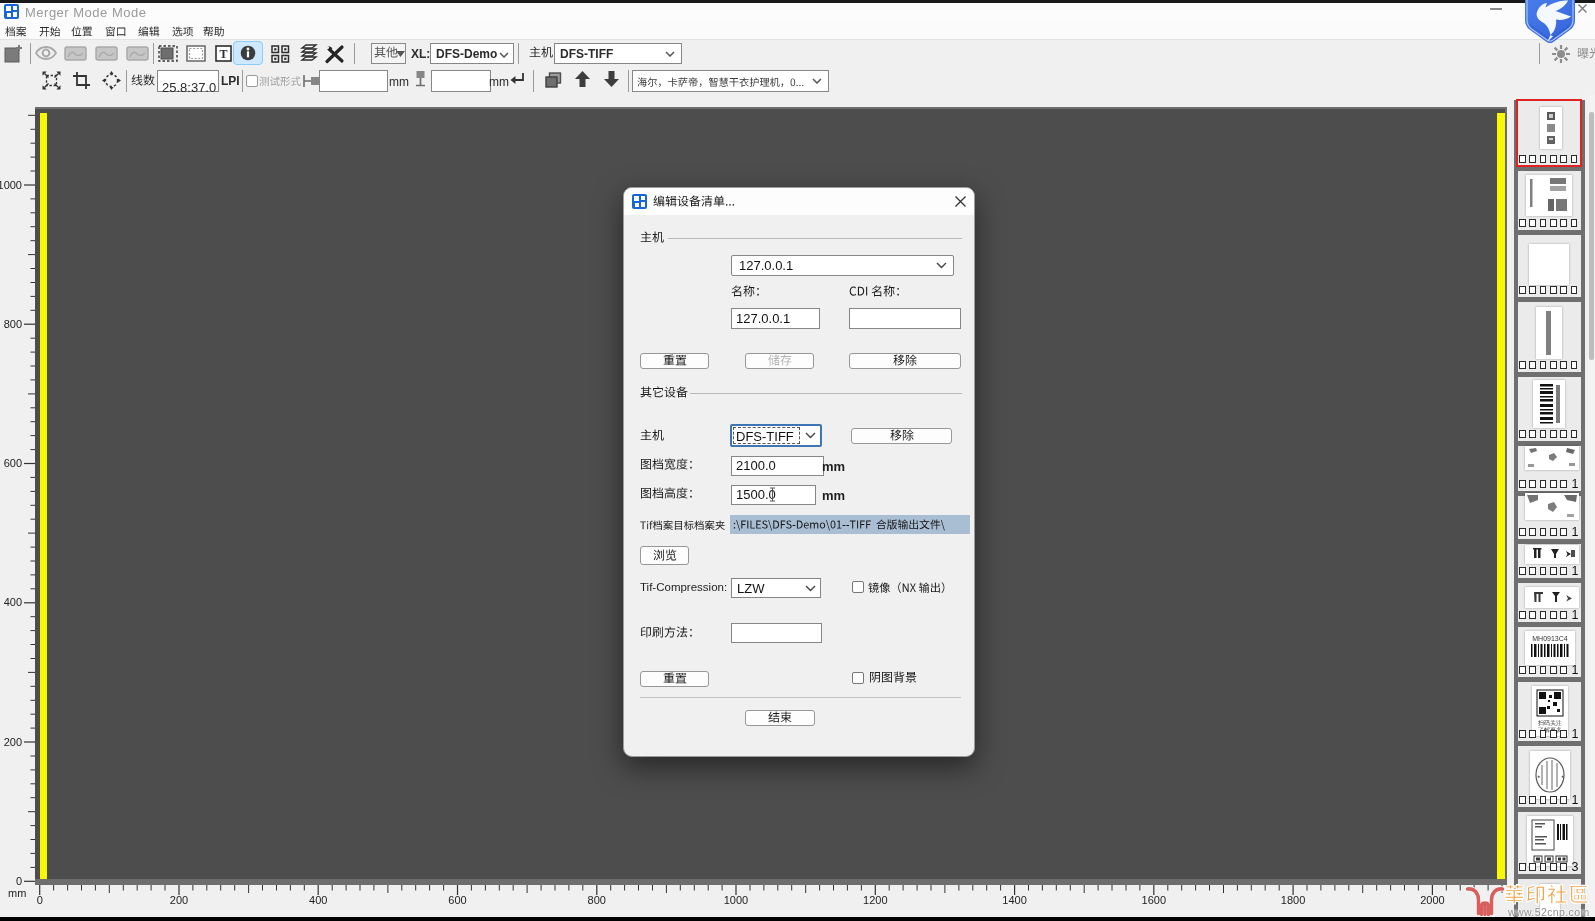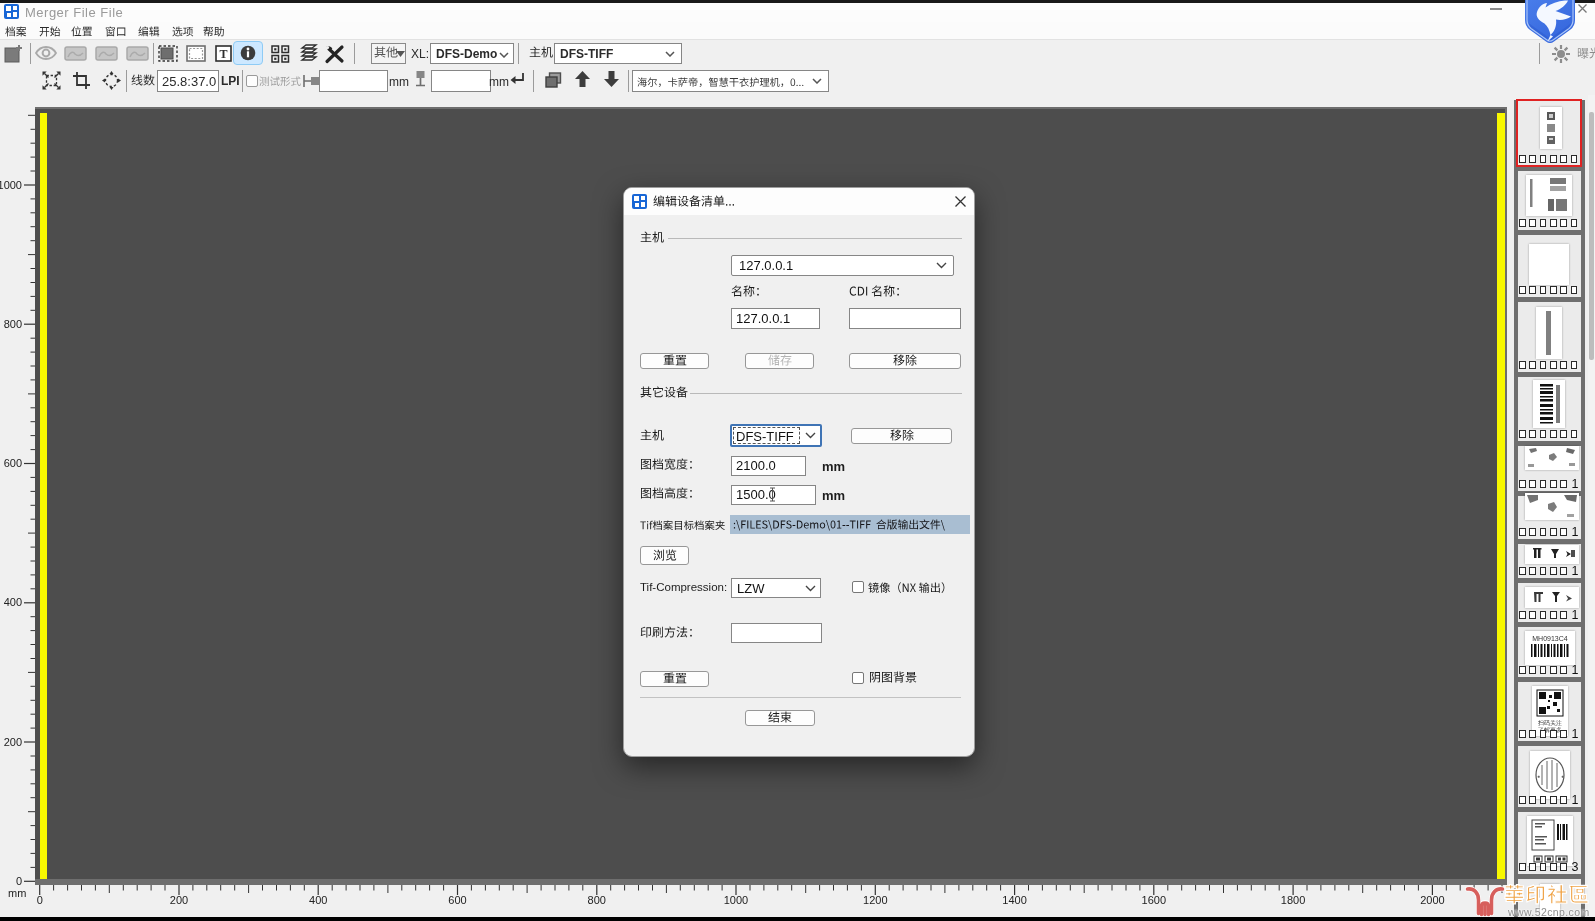--- a/index.html
+++ b/index.html
@@ -12,21 +12,21 @@
 
 <div class="abs" style="left:0;top:0;width:1595px;height:3px;background:#191919"></div>
 <div class="abs" style="left:0;top:3px;width:1595px;height:19px;background:#fcfcfc"></div>
 <div class="abs" style="left:4px;top:4px"><svg width="15" height="15" viewBox="0 0 15 15">
         <rect x="0" y="0" width="15" height="15" rx="2" fill="#1766d6"></rect>
         <rect x="2" y="2" width="5" height="5" fill="#fff"></rect>
         <rect x="9" y="2" width="4" height="4" fill="#fff"></rect>
         <rect x="3" y="9" width="4" height="4" fill="#fff"></rect>
         <rect x="9" y="8" width="4" height="5" fill="#fff"></rect>
       </svg></div>
-<div class="abs" style="left:25px;top:5px;font-size:13px;color:#9a9a9a;letter-spacing:.5px">Merger File File</div>
+<div class="abs" style="left:25px;top:5px;font-size:13px;color:#9a9a9a;letter-spacing:.5px">Merger Mode Mode</div>
 <div class="abs" style="left:1490px;top:8px;width:12px;height:2px;background:#8a8a8a"></div>
 <svg class="abs" style="left:1578px;top:4px" width="9" height="9" viewBox="0 0 9 9">
       <path d="M0.5 0.5L8.5 8.5M8.5 0.5L0.5 8.5" stroke="#777" stroke-width="1.3"></path>
     </svg>
 <div class="abs" style="left:0;top:22px;width:1595px;height:18px;background:#fbfbfb;border-bottom:1px solid #e2e2e2"></div>
 <div style="position:absolute;left:5px;top:25px;"><svg width="22" height="13" viewBox="0 0 22 13">
         <path fill="#2b2b2b" d="M9.2 1.1C9.0 1.9 8.5 3.1 8.1 3.7L8.8 3.9C9.2 3.3 9.6 2.2 10.0 1.4ZM4.3 1.4C4.6 2.2 5.1 3.2 5.2 3.9L6.0 3.6C5.8 2.9 5.3 1.9 4.9 1.1ZM2.1 0.4V2.7H0.5V3.5H2.0C1.6 5.0 1.0 6.7 0.3 7.6C0.4 7.8 0.6 8.1 0.7 8.3C1.2 7.6 1.7 6.4 2.1 5.2V10.4H2.9V4.9C3.2 5.5 3.6 6.1 3.7 6.5L4.2 5.9C4.0 5.6 3.1 4.3 2.9 3.9V3.5H4.2V2.7H2.9V0.4ZM4.0 8.8V9.6H9.1V10.3H9.9V4.4H7.5V0.5H6.7V4.4H4.2V5.2H9.1V6.6H4.4V7.3H9.1V8.8Z M11.4 7.0V7.7H15.1C14.2 8.5 12.6 9.2 11.2 9.6C11.3 9.7 11.6 10.0 11.7 10.2C13.2 9.8 14.8 9.0 15.8 8.0V10.4H16.6V7.9C17.6 9.0 19.3 9.8 20.8 10.2C20.9 10.0 21.1 9.7 21.3 9.6C19.8 9.2 18.3 8.5 17.3 7.7H21.0V7.0H16.6V6.1H15.8V7.0ZM15.5 0.6 15.8 1.2H11.7V2.8H12.4V1.9H20.0V2.8H20.8V1.2H16.7C16.5 1.0 16.3 0.6 16.1 0.4ZM18.0 3.7C17.6 4.2 17.1 4.6 16.5 4.9C15.7 4.8 14.9 4.6 14.1 4.5C14.4 4.3 14.6 4.0 14.9 3.7ZM12.9 4.9C13.7 5.0 14.5 5.2 15.3 5.3C14.3 5.6 13.0 5.8 11.5 5.8C11.6 6.0 11.7 6.3 11.8 6.5C13.8 6.4 15.4 6.1 16.6 5.6C18.0 5.9 19.1 6.2 20.0 6.5L20.7 6.0C19.9 5.7 18.7 5.4 17.5 5.1C18.1 4.8 18.5 4.3 18.9 3.7H21.0V3.1H15.5C15.7 2.8 15.9 2.5 16.1 2.3L15.3 2.1C15.1 2.4 14.9 2.7 14.6 3.1H11.5V3.7H14.0C13.6 4.2 13.2 4.6 12.9 4.9Z"></path>
       </svg></div>
 <div style="position:absolute;left:39px;top:25px;"><svg width="22" height="13" viewBox="0 0 22 13">
         <path fill="#2b2b2b" d="M7.0 1.9V5.0H4.0V4.5V1.9ZM0.6 5.0V5.8H3.1C3.0 7.2 2.4 8.7 0.6 9.8C0.8 9.9 1.1 10.2 1.2 10.4C3.2 9.1 3.8 7.5 3.9 5.8H7.0V10.4H7.8V5.8H10.2V5.0H7.8V1.9H9.9V1.1H1.0V1.9H3.2V4.5L3.2 5.0Z M15.8 6.0V10.4H16.5V9.9H19.8V10.3H20.6V6.0ZM16.5 9.2V6.7H19.8V9.2ZM15.4 5.1C15.7 5.0 16.2 4.9 20.2 4.6C20.4 4.9 20.5 5.2 20.6 5.4L21.3 5.0C20.9 4.2 20.2 2.9 19.4 2.0L18.8 2.3C19.2 2.8 19.5 3.4 19.9 3.9L16.4 4.1C17.1 3.2 17.8 1.9 18.4 0.7L17.6 0.4C17.0 1.8 16.1 3.2 15.9 3.6C15.6 4.0 15.4 4.3 15.2 4.3C15.3 4.5 15.4 4.9 15.4 5.1ZM13.0 3.4H14.2C14.1 4.8 13.8 6.0 13.5 6.9C13.1 6.6 12.7 6.3 12.4 6.1C12.6 5.3 12.8 4.4 13.0 3.4ZM11.5 6.4C12.0 6.7 12.6 7.2 13.1 7.6C12.6 8.6 12.0 9.3 11.2 9.7C11.4 9.9 11.6 10.2 11.7 10.3C12.5 9.8 13.2 9.1 13.7 8.2C14.1 8.6 14.5 8.9 14.7 9.3L15.2 8.6C15.0 8.3 14.5 7.8 14.1 7.4C14.6 6.2 14.9 4.7 15.0 2.7L14.5 2.6L14.4 2.6H13.1C13.3 1.9 13.4 1.2 13.5 0.5L12.7 0.5C12.6 1.1 12.5 1.9 12.4 2.6H11.3V3.4H12.2C12.0 4.5 11.8 5.6 11.5 6.4Z"></path>
@@ -116,21 +116,21 @@
 <circle cx="3.6" cy="3.4" r="1.5" fill="#f0f0f0"></circle>
     </svg>
 <div class="sep1" style="left:354px;top:43px;height:21px;background:#9b9b9b"></div>
 <div class="abs" style="left:371px;top:43px;width:35px;height:21px;background:#f4f4f4;border:1px solid #8a8a8a"></div>
 <div style="position:absolute;left:374px;top:46px;"><svg width="24" height="14" viewBox="0 0 24 14">
         <path fill="#555" d="M6.9 9.8C8.3 10.3 9.7 11.0 10.6 11.5L11.4 10.9C10.5 10.4 8.9 9.7 7.5 9.2ZM4.3 9.1C3.5 9.7 1.8 10.4 0.5 10.8C0.7 11.0 1.0 11.3 1.1 11.5C2.4 11.1 4.1 10.4 5.1 9.7ZM8.2 0.5V1.9H3.8V0.5H2.9V1.9H1.0V2.7H2.9V8.1H0.6V8.9H11.4V8.1H9.1V2.7H11.1V1.9H9.1V0.5ZM3.8 8.1V6.8H8.2V8.1ZM3.8 2.7H8.2V3.9H3.8ZM3.8 4.7H8.2V6.0H3.8Z M16.8 1.7V4.8L15.3 5.4L15.6 6.2L16.8 5.8V9.7C16.8 11.0 17.2 11.4 18.6 11.4C19.0 11.4 21.4 11.4 21.8 11.4C23.1 11.4 23.4 10.8 23.6 9.2C23.3 9.1 22.9 8.9 22.7 8.8C22.6 10.2 22.5 10.5 21.8 10.5C21.2 10.5 19.1 10.5 18.7 10.5C17.8 10.5 17.7 10.4 17.7 9.7V5.4L19.4 4.7V8.8H20.3V4.4L22.2 3.7C22.2 5.6 22.1 6.8 22.0 7.1C22.0 7.5 21.8 7.5 21.6 7.5C21.5 7.5 21.0 7.5 20.7 7.5C20.8 7.7 20.9 8.1 20.9 8.3C21.3 8.3 21.8 8.3 22.2 8.2C22.5 8.1 22.8 7.9 22.9 7.4C23.0 6.9 23.0 5.1 23.0 2.9L23.1 2.8L22.4 2.5L22.3 2.7L22.2 2.8L20.3 3.5V0.5H19.4V3.8L17.7 4.5V1.7ZM15.2 0.5C14.5 2.4 13.4 4.2 12.2 5.3C12.4 5.5 12.6 6.0 12.7 6.2C13.1 5.7 13.5 5.3 13.9 4.7V11.5H14.8V3.3C15.3 2.5 15.7 1.6 16.0 0.8Z"></path>
       </svg></div>
 <svg class="abs" style="left:396px;top:51px" width="9" height="6" viewBox="0 0 9 6">
       <path d="M0 0h9L4.5 6Z" fill="#555"></path>
     </svg>
-<div class="abs" style="left:411px;top:47px;font-size:12px;font-weight:normal;color:#2b2b2b">XL:</div>
+<div class="abs" style="left:411px;top:47px;font-size:12px;font-weight:bold;color:#2b2b2b">XL:</div>
 <div class="inp" style="left:430px;top:43px;width:84px;height:21px"></div>
 <div class="abs" style="left:436px;top:47px;font-size:12px;font-weight:bold;color:#2b2b2b">DFS-Demo</div>
 <svg class="abs" style="left:499px;top:52px" width="10" height="6" viewBox="0 0 10 6">
       <path d="M1 1l4 4 4-4" fill="none" stroke="#555" stroke-width="1.5"></path>
     </svg>
 <div class="sep1" style="left:518px;top:43px;height:21px;background:#9b9b9b"></div>
 <div style="position:absolute;left:529px;top:46px;"><svg width="24" height="14" viewBox="0 0 24 14">
         <path fill="#2b2b2b" d="M4.5 1.0C5.2 1.6 6.1 2.3 6.5 2.9H1.2V3.8H5.5V6.4H1.8V7.3H5.5V10.2H0.7V11.1H11.4V10.2H6.5V7.3H10.3V6.4H6.5V3.8H10.8V2.9H6.9L7.4 2.5C7.0 1.9 6.0 1.1 5.2 0.5Z M18.0 1.2V5.0C18.0 6.9 17.8 9.3 16.2 10.9C16.4 11.1 16.7 11.4 16.9 11.5C18.6 9.7 18.9 7.0 18.9 5.0V2.0H21.1V9.7C21.1 10.8 21.2 11.0 21.4 11.2C21.6 11.3 21.8 11.4 22.1 11.4C22.2 11.4 22.5 11.4 22.7 11.4C22.9 11.4 23.1 11.4 23.3 11.2C23.5 11.1 23.6 10.9 23.7 10.6C23.7 10.3 23.7 9.4 23.7 8.7C23.5 8.6 23.2 8.5 23.1 8.3C23.1 9.1 23.0 9.7 23.0 10.0C23.0 10.3 23.0 10.4 22.9 10.5C22.8 10.5 22.7 10.6 22.6 10.6C22.5 10.6 22.4 10.6 22.3 10.6C22.2 10.6 22.1 10.5 22.1 10.5C22.0 10.4 22.0 10.2 22.0 9.8V1.2ZM14.6 0.5V3.0H12.6V3.9H14.5C14.1 5.6 13.2 7.5 12.3 8.5C12.5 8.7 12.7 9.0 12.8 9.3C13.5 8.4 14.1 7.1 14.6 5.7V11.5H15.5V6.0C16.0 6.6 16.5 7.3 16.8 7.8L17.3 7.0C17.1 6.7 15.9 5.4 15.5 5.0V3.9H17.3V3.0H15.5V0.5Z"></path>
       </svg></div>
 <div class="inp" style="left:554px;top:43px;width:128px;height:21px"></div>
@@ -172,21 +172,21 @@
         <path d="M9.5 0l2 3h-4z"></path>
         <path d="M9.5 19l2-3h-4z"></path>
         <path d="M0 9.5l3-2v4z"></path>
         <path d="M19 9.5l-3-2v4z"></path>
       </g>
     </svg>
 <div class="sep1" style="left:126px;top:70px;height:22px;background:#9b9b9b"></div>
 <div style="position:absolute;left:131px;top:74px;"><svg width="24" height="14" viewBox="0 0 24 14">
         <path fill="#2b2b2b" d="M0.6 9.9 0.8 10.8C1.9 10.4 3.4 10.0 4.8 9.6L4.6 8.8C3.2 9.3 1.6 9.7 0.6 9.9ZM8.4 1.2C9.0 1.5 9.8 2.0 10.2 2.3L10.7 1.7C10.3 1.4 9.6 1.0 9.0 0.7ZM0.9 5.5C1.0 5.4 1.3 5.3 2.8 5.1C2.3 5.9 1.8 6.5 1.6 6.8C1.2 7.2 0.9 7.5 0.6 7.5C0.8 7.8 0.9 8.2 0.9 8.4C1.2 8.2 1.6 8.1 4.6 7.5C4.6 7.3 4.6 7.0 4.6 6.7L2.2 7.2C3.1 6.1 4.0 4.8 4.8 3.5L4.1 3.0C3.8 3.4 3.6 3.9 3.3 4.3L1.8 4.5C2.5 3.5 3.2 2.2 3.7 0.9L2.9 0.5C2.4 2.0 1.5 3.5 1.2 3.9C1.0 4.3 0.8 4.6 0.6 4.6C0.7 4.9 0.8 5.3 0.9 5.5ZM10.6 6.4C10.2 7.1 9.5 7.8 8.7 8.4C8.5 7.8 8.4 7.0 8.3 6.2L11.3 5.6L11.2 4.8L8.1 5.4C8.1 4.8 8.0 4.3 8.0 3.8L11.0 3.3L10.8 2.5L7.9 3.0C7.9 2.1 7.9 1.3 7.9 0.5H7.0C7.0 1.4 7.0 2.2 7.1 3.1L5.2 3.4L5.3 4.2L7.1 3.9C7.2 4.5 7.2 5.0 7.3 5.5L5.0 5.9L5.1 6.8L7.4 6.3C7.5 7.3 7.7 8.2 8.0 9.0C7.0 9.6 5.8 10.2 4.6 10.6C4.8 10.8 5.0 11.1 5.1 11.3C6.3 10.9 7.3 10.4 8.3 9.8C8.8 10.8 9.4 11.5 10.3 11.5C11.1 11.5 11.4 11.1 11.6 9.7C11.4 9.7 11.1 9.5 10.9 9.3C10.8 10.3 10.7 10.6 10.4 10.6C9.9 10.6 9.4 10.1 9.0 9.2C10.0 8.5 10.8 7.7 11.4 6.7Z M17.3 0.7C17.1 1.2 16.7 1.9 16.4 2.3L17.0 2.6C17.3 2.2 17.7 1.6 18.1 1.0ZM13.1 1.0C13.4 1.5 13.7 2.2 13.8 2.6L14.5 2.3C14.4 1.9 14.1 1.2 13.7 0.8ZM16.9 7.4C16.6 8.1 16.3 8.6 15.8 9.0C15.3 8.8 14.9 8.6 14.4 8.4C14.6 8.1 14.8 7.8 15.0 7.4ZM13.3 8.7C13.9 9.0 14.6 9.3 15.2 9.6C14.4 10.1 13.5 10.5 12.5 10.7C12.6 10.9 12.8 11.2 12.9 11.4C14.0 11.1 15.0 10.7 15.9 10.0C16.3 10.2 16.7 10.4 16.9 10.6L17.5 10.0C17.2 9.9 16.9 9.6 16.5 9.4C17.1 8.7 17.6 7.9 17.9 6.9L17.4 6.6L17.3 6.7H15.3L15.6 6.1L14.8 5.9C14.7 6.2 14.6 6.4 14.5 6.7H12.8V7.4H14.1C13.8 7.9 13.6 8.4 13.3 8.7ZM15.1 0.5V2.7H12.6V3.5H14.8C14.2 4.2 13.3 5.0 12.5 5.3C12.6 5.5 12.9 5.8 13.0 6.0C13.7 5.6 14.5 5.0 15.1 4.2V5.7H15.9V4.1C16.5 4.5 17.2 5.1 17.5 5.3L18.0 4.7C17.7 4.5 16.7 3.8 16.1 3.5H18.4V2.7H15.9V0.5ZM19.5 0.6C19.2 2.7 18.7 4.7 17.8 6.0C18.0 6.1 18.3 6.4 18.5 6.5C18.8 6.1 19.0 5.5 19.3 5.0C19.5 6.1 19.9 7.2 20.3 8.2C19.7 9.3 18.7 10.2 17.4 10.8C17.6 11.0 17.8 11.4 17.9 11.6C19.1 10.9 20.1 10.1 20.8 9.0C21.4 10.0 22.1 10.8 23.1 11.4C23.2 11.2 23.5 10.9 23.7 10.7C22.7 10.2 21.9 9.3 21.3 8.2C21.9 6.9 22.3 5.4 22.6 3.6H23.4V2.8H20.0C20.1 2.1 20.3 1.4 20.4 0.7ZM21.7 3.6C21.5 5.0 21.2 6.2 20.8 7.2C20.3 6.2 20.0 4.9 19.8 3.6Z"></path>
       </svg></div>
-<div class="inp" style="left:157px;top:70px;width:62px;height:22px;font-size:13px;color:#2b2b2b;padding:3px 0 0 4px">25.8:37.0</div>
+<div class="inp" style="left:157px;top:70px;width:62px;height:22px;font-size:13px;color:#2b2b2b;padding:9px 0 0 4px">25.8:37.0</div>
 <div class="abs" style="left:221px;top:74px;font-size:12px;font-weight:bold;color:#2b2b2b">LPI</div>
 <div class="sep1" style="left:242px;top:70px;height:22px;background:#9b9b9b"></div>
 <div class="abs" style="left:246px;top:75px;width:12px;height:12px;background:#fdfdfd;border:1px solid #9a9a9a;border-radius:2px"></div>
 <div style="position:absolute;left:259px;top:75px;"><svg width="42" height="13" viewBox="0 0 42 13">
         <path fill="#9b9b9b" d="M5.1 8.3C5.6 8.8 6.3 9.5 6.6 10.0L7.1 9.6C6.8 9.2 6.1 8.5 5.6 8.0ZM3.3 1.0V7.6H3.9V1.6H6.2V7.6H6.8V1.0ZM9.1 0.6V9.2C9.1 9.3 9.0 9.4 8.9 9.4C8.7 9.4 8.3 9.4 7.7 9.4C7.8 9.6 7.9 9.9 7.9 10.0C8.7 10.0 9.1 10.0 9.4 9.9C9.6 9.8 9.8 9.6 9.8 9.2V0.6ZM7.7 1.4V7.7H8.3V1.4ZM4.7 2.4V6.1C4.7 7.4 4.5 8.7 2.7 9.6C2.8 9.7 3.0 9.9 3.1 10.1C5.0 9.1 5.3 7.5 5.3 6.1V2.4ZM0.9 1.1C1.4 1.4 2.2 1.9 2.6 2.3L3.0 1.6C2.7 1.3 1.9 0.8 1.3 0.5ZM0.4 3.9C1.0 4.3 1.7 4.7 2.1 5.0L2.6 4.4C2.2 4.1 1.4 3.7 0.9 3.4ZM0.6 9.5 1.3 9.9C1.8 9.0 2.3 7.7 2.7 6.6L2.0 6.2C1.6 7.3 1.0 8.7 0.6 9.5Z M11.8 1.1C12.3 1.6 13.0 2.2 13.3 2.7L13.8 2.1C13.5 1.7 12.8 1.1 12.3 0.6ZM18.7 0.9C19.1 1.3 19.6 2.0 19.8 2.4L20.4 2.0C20.1 1.6 19.6 1.0 19.2 0.5ZM11.0 3.7V4.5H12.5V8.3C12.5 8.7 12.2 9.0 12.0 9.1C12.1 9.3 12.3 9.6 12.4 9.8C12.5 9.6 12.8 9.4 14.6 8.2C14.5 8.1 14.4 7.8 14.4 7.5L13.2 8.3V3.7ZM17.5 0.5 17.6 2.6H14.1V3.4H17.6C17.8 7.3 18.3 10.0 19.6 10.0C20.0 10.0 20.4 9.6 20.7 7.8C20.5 7.8 20.2 7.6 20.0 7.4C20.0 8.4 19.8 9.0 19.6 9.0C19.0 9.0 18.6 6.6 18.4 3.4H20.6V2.6H18.4C18.4 1.9 18.3 1.2 18.3 0.5ZM14.3 8.6 14.5 9.3C15.4 9.1 16.5 8.7 17.6 8.4L17.5 7.7L16.3 8.1V5.6H17.3V4.9H14.5V5.6H15.6V8.3Z M29.9 0.6C29.2 1.4 28.0 2.3 27.0 2.8C27.2 3.0 27.5 3.2 27.6 3.4C28.7 2.8 29.8 1.9 30.6 0.9ZM30.2 3.5C29.5 4.4 28.2 5.3 27.1 5.9C27.3 6.0 27.6 6.3 27.7 6.4C28.8 5.8 30.1 4.8 30.9 3.8ZM30.4 6.3C29.6 7.6 28.2 8.8 26.6 9.4C26.8 9.6 27.0 9.9 27.2 10.1C28.8 9.3 30.3 8.1 31.2 6.6ZM25.2 1.8V4.5H23.6V1.8ZM21.4 4.5V5.3H22.8C22.8 6.8 22.5 8.4 21.4 9.6C21.6 9.7 21.9 10.0 22.0 10.1C23.2 8.8 23.5 7.0 23.5 5.3H25.2V10.1H26.0V5.3H27.2V4.5H26.0V1.8H27.0V1.1H21.6V1.8H22.8V4.5Z M38.9 0.9C39.5 1.3 40.1 1.9 40.5 2.3L41.0 1.8C40.7 1.4 40.0 0.9 39.5 0.5ZM37.4 0.5C37.4 1.1 37.5 1.8 37.5 2.4H32.1V3.1H37.5C37.8 7.1 38.7 10.1 40.4 10.1C41.2 10.1 41.5 9.6 41.7 7.7C41.4 7.6 41.1 7.5 41.0 7.3C40.9 8.7 40.8 9.3 40.5 9.3C39.4 9.3 38.6 6.7 38.4 3.1H41.4V2.4H38.3C38.3 1.8 38.3 1.1 38.3 0.5ZM32.1 9.0 32.4 9.8C33.7 9.5 35.6 9.0 37.4 8.6L37.4 7.9L35.1 8.4V5.5H37.1V4.7H32.4V5.5H34.3V8.5Z"></path>
       </svg></div>
 <svg class="abs" style="left:303px;top:75px" width="17" height="12" viewBox="0 0 17 12">
 <path d="M1 0v12M1 6h7" stroke="#6e6e6e" stroke-width="1.6" fill="none"></path>
 <rect x="8" y="2" width="8" height="8" fill="#868686"></rect>
     </svg>
@@ -707,21 +707,21 @@
 <svg class="abs" style="left:805px;top:432px" width="11" height="7" viewBox="0 0 11 7">
       <path d="M1 1l4.5 4.5L10 1" fill="none" stroke="#444" stroke-width="1.4"></path>
     </svg>
 <div class="btn" style="left:851px;top:428px;width:101px;height:16px"></div>
 <div class="abs" style="left:889.5px;top:429.3px"><svg width="24" height="14" viewBox="0 0 24 14">
         <path fill="#1d1d1d" d="M4.1 0.6C3.3 1.0 1.9 1.3 0.7 1.5C0.8 1.7 0.9 2.0 0.9 2.2C1.4 2.2 1.9 2.1 2.4 2.0V3.9H0.6V4.8H2.2C1.8 6.1 1.1 7.7 0.4 8.6C0.5 8.8 0.8 9.1 0.9 9.4C1.4 8.6 2.0 7.4 2.4 6.2V11.5H3.2V6.0C3.6 6.5 4.0 7.2 4.2 7.6L4.7 6.9C4.5 6.6 3.5 5.4 3.2 5.0V4.8H4.7V3.9H3.2V1.8C3.7 1.6 4.2 1.5 4.6 1.3ZM6.1 3.5C6.5 3.7 7.0 4.1 7.3 4.4C6.5 4.8 5.5 5.2 4.6 5.4C4.8 5.6 5.0 5.9 5.1 6.1C7.5 5.4 9.8 4.2 10.8 1.9L10.2 1.6L10.1 1.6H7.8C8.1 1.3 8.4 1.0 8.6 0.7L7.7 0.5C7.1 1.4 6.0 2.4 4.6 3.1C4.8 3.2 5.0 3.5 5.2 3.7C5.9 3.3 6.5 2.9 7.1 2.4H9.6C9.2 3.0 8.7 3.5 8.0 3.9C7.7 3.6 7.2 3.3 6.8 3.0ZM6.7 8.2C7.2 8.5 7.7 9.0 8.1 9.3C7.0 10.1 5.7 10.6 4.3 10.8C4.5 11.0 4.7 11.3 4.8 11.6C7.8 10.9 10.4 9.3 11.5 6.2L10.9 5.9L10.8 5.9H8.7C8.9 5.6 9.1 5.3 9.3 5.0L8.4 4.8C7.8 5.9 6.5 7.1 4.7 8.0C4.9 8.1 5.2 8.4 5.3 8.6C6.4 8.1 7.3 7.4 8.0 6.7H10.3C9.9 7.5 9.4 8.2 8.7 8.8C8.4 8.4 7.8 8.1 7.4 7.8Z M17.7 7.9C17.3 8.8 16.7 9.7 16.0 10.3C16.2 10.4 16.6 10.7 16.7 10.8C17.3 10.1 18.0 9.1 18.5 8.1ZM21.2 8.2C21.8 8.9 22.5 10.0 22.9 10.7L23.6 10.3C23.3 9.6 22.5 8.6 21.8 7.8ZM12.9 1.0V11.5H13.7V1.8H15.3C15.0 2.6 14.6 3.6 14.3 4.5C15.2 5.4 15.4 6.3 15.4 6.9C15.4 7.3 15.3 7.6 15.1 7.8C15.0 7.8 14.9 7.9 14.7 7.9C14.6 7.9 14.3 7.9 14.0 7.9C14.1 8.1 14.2 8.4 14.2 8.7C14.5 8.7 14.8 8.7 15.1 8.7C15.3 8.6 15.6 8.5 15.7 8.4C16.1 8.2 16.2 7.7 16.2 7.0C16.2 6.3 16.0 5.4 15.1 4.4C15.5 3.5 16.0 2.3 16.3 1.3L15.8 0.9L15.6 1.0ZM16.5 6.4V7.2H19.6V10.5C19.6 10.6 19.6 10.7 19.4 10.7C19.2 10.7 18.6 10.7 17.9 10.7C18.1 10.9 18.2 11.3 18.3 11.5C19.1 11.5 19.7 11.5 20.0 11.4C20.4 11.2 20.5 11.0 20.5 10.5V7.2H23.4V6.4H20.5V5.0H22.3V4.2H17.6V5.0H19.6V6.4ZM19.9 0.4C19.1 1.8 17.6 3.2 16.1 4.0C16.3 4.2 16.6 4.5 16.7 4.7C17.9 4.0 19.1 3.0 20.0 1.8C21.0 3.1 22.0 3.9 23.1 4.5C23.2 4.3 23.5 4.0 23.7 3.8C22.6 3.2 21.5 2.4 20.4 1.2L20.7 0.7Z"></path>
       </svg></div>
 <div style="position:absolute;left:640px;top:458px;"><svg width="60" height="14" viewBox="0 0 60 14">
         <path fill="#1d1d1d" d="M4.5 7.2C5.5 7.4 6.7 7.8 7.4 8.2L7.7 7.6C7.1 7.2 5.8 6.9 4.9 6.7ZM3.3 8.7C5.0 8.9 7.0 9.4 8.2 9.8L8.6 9.2C7.4 8.8 5.3 8.3 3.7 8.1ZM1.0 1.0V11.5H1.9V11.0H10.1V11.5H11.0V1.0ZM1.9 10.2V1.8H10.1V10.2ZM5.0 2.1C4.4 3.0 3.3 4.0 2.3 4.6C2.5 4.7 2.8 5.0 2.9 5.1C3.3 4.9 3.7 4.6 4.0 4.3C4.4 4.7 4.8 5.0 5.3 5.4C4.3 5.8 3.2 6.2 2.1 6.4C2.2 6.6 2.4 6.9 2.5 7.1C3.7 6.9 5.0 6.4 6.1 5.8C7.1 6.3 8.2 6.8 9.4 7.0C9.5 6.8 9.7 6.5 9.9 6.3C8.8 6.1 7.8 5.8 6.8 5.4C7.7 4.8 8.5 4.1 9.0 3.3L8.5 3.0L8.3 3.0H5.2C5.4 2.8 5.6 2.6 5.7 2.3ZM4.5 3.8 4.6 3.7H7.7C7.3 4.2 6.7 4.6 6.1 5.0C5.5 4.6 4.9 4.2 4.5 3.8Z M22.2 1.2C22.0 2.1 21.5 3.4 21.0 4.2L21.8 4.4C22.2 3.7 22.7 2.5 23.1 1.5ZM16.8 1.5C17.2 2.4 17.6 3.6 17.8 4.3L18.6 4.0C18.4 3.3 17.9 2.1 17.5 1.3ZM14.3 0.5V3.0H12.6V3.9H14.2C13.8 5.5 13.1 7.4 12.3 8.5C12.5 8.7 12.7 9.0 12.8 9.3C13.4 8.5 13.9 7.1 14.3 5.7V11.5H15.2V5.5C15.5 6.1 16.0 6.8 16.2 7.2L16.7 6.5C16.5 6.2 15.5 4.8 15.2 4.4V3.9H16.7V3.0H15.2V0.5ZM16.4 9.8V10.7H22.1V11.4H23.0V4.9H20.3V0.5H19.5V4.9H16.7V5.8H22.1V7.3H16.8V8.1H22.1V9.8Z M30.3 8.3V10.2C30.3 11.1 30.6 11.4 31.8 11.4C32.1 11.4 33.8 11.4 34.0 11.4C35.1 11.4 35.4 10.9 35.5 9.1C35.3 9.1 34.9 8.9 34.7 8.8C34.7 10.4 34.6 10.6 34.0 10.6C33.6 10.6 32.2 10.6 31.9 10.6C31.3 10.6 31.2 10.5 31.2 10.2V8.3ZM29.3 6.8V7.7C29.3 8.7 29.0 10.0 24.5 10.9C24.7 11.1 25.0 11.5 25.1 11.7C29.7 10.6 30.3 9.0 30.3 7.7V6.8ZM26.4 5.6V9.3H27.3V6.3H32.6V9.3H33.6V5.6ZM29.2 0.6C29.3 0.9 29.5 1.2 29.6 1.5H24.9V3.7H25.8V2.3H34.2V3.7H35.1V1.5H30.7C30.6 1.2 30.3 0.7 30.1 0.4ZM31.2 2.8V3.5H28.8V2.7H27.9V3.5H26.1V4.3H27.9V5.1H28.8V4.3H31.2V5.1H32.1V4.3H33.9V3.5H32.1V2.8Z M40.6 2.8V3.9H38.7V4.6H40.6V6.6H45.3V4.6H47.2V3.9H45.3V2.8H44.4V3.9H41.5V2.8ZM44.4 4.6V5.9H41.5V4.6ZM45.1 8.1C44.6 8.7 43.8 9.2 42.9 9.6C42.1 9.2 41.4 8.7 40.9 8.1ZM38.9 7.4V8.1H40.4L40.0 8.3C40.5 9.0 41.2 9.5 42.0 10.0C40.8 10.4 39.6 10.6 38.3 10.7C38.4 10.9 38.6 11.2 38.7 11.4C40.2 11.3 41.6 11.0 42.9 10.5C44.1 11.0 45.5 11.3 47.0 11.5C47.1 11.3 47.4 10.9 47.5 10.7C46.2 10.6 45.0 10.4 43.9 10.0C45.0 9.4 45.9 8.7 46.4 7.6L45.8 7.3L45.7 7.4ZM41.7 0.6C41.8 0.9 42.0 1.3 42.2 1.7H37.5V4.9C37.5 6.7 37.4 9.3 36.4 11.1C36.7 11.2 37.1 11.4 37.2 11.5C38.3 9.6 38.4 6.9 38.4 4.9V2.5H47.4V1.7H43.2C43.0 1.3 42.8 0.8 42.6 0.4Z M51.0 4.7C51.5 4.7 51.9 4.4 51.9 3.8C51.9 3.3 51.5 2.9 51.0 2.9C50.5 2.9 50.1 3.3 50.1 3.8C50.1 4.4 50.5 4.7 51.0 4.7ZM51.0 10.6C51.5 10.6 51.9 10.2 51.9 9.7C51.9 9.2 51.5 8.8 51.0 8.8C50.5 8.8 50.1 9.2 50.1 9.7C50.1 10.2 50.5 10.6 51.0 10.6Z"></path>
       </svg></div>
-<div class="inp" style="left:731px;top:456px;width:75px;height:20px;font-size:13px;color:#111;padding:1px 16px 0 4px">2100.0</div>
+<div class="inp" style="left:731px;top:456px;width:93px;height:20px;font-size:13px;color:#111;padding:1px 16px 0 4px">2100.0</div>
 <div class="abs" style="left:822px;top:459px;font-size:13px;font-weight:bold;color:#1d1d1d">mm</div>
 <div style="position:absolute;left:640px;top:487px;"><svg width="60" height="14" viewBox="0 0 60 14">
         <path fill="#1d1d1d" d="M4.5 7.2C5.5 7.4 6.7 7.8 7.4 8.2L7.7 7.6C7.1 7.2 5.8 6.9 4.9 6.7ZM3.3 8.7C5.0 8.9 7.0 9.4 8.2 9.8L8.6 9.2C7.4 8.8 5.3 8.3 3.7 8.1ZM1.0 1.0V11.5H1.9V11.0H10.1V11.5H11.0V1.0ZM1.9 10.2V1.8H10.1V10.2ZM5.0 2.1C4.4 3.0 3.3 4.0 2.3 4.6C2.5 4.7 2.8 5.0 2.9 5.1C3.3 4.9 3.7 4.6 4.0 4.3C4.4 4.7 4.8 5.0 5.3 5.4C4.3 5.8 3.2 6.2 2.1 6.4C2.2 6.6 2.4 6.9 2.5 7.1C3.7 6.9 5.0 6.4 6.1 5.8C7.1 6.3 8.2 6.8 9.4 7.0C9.5 6.8 9.7 6.5 9.9 6.3C8.8 6.1 7.8 5.8 6.8 5.4C7.7 4.8 8.5 4.1 9.0 3.3L8.5 3.0L8.3 3.0H5.2C5.4 2.8 5.6 2.6 5.7 2.3ZM4.5 3.8 4.6 3.7H7.7C7.3 4.2 6.7 4.6 6.1 5.0C5.5 4.6 4.9 4.2 4.5 3.8Z M22.2 1.2C22.0 2.1 21.5 3.4 21.0 4.2L21.8 4.4C22.2 3.7 22.7 2.5 23.1 1.5ZM16.8 1.5C17.2 2.4 17.6 3.6 17.8 4.3L18.6 4.0C18.4 3.3 17.9 2.1 17.5 1.3ZM14.3 0.5V3.0H12.6V3.9H14.2C13.8 5.5 13.1 7.4 12.3 8.5C12.5 8.7 12.7 9.0 12.8 9.3C13.4 8.5 13.9 7.1 14.3 5.7V11.5H15.2V5.5C15.5 6.1 16.0 6.8 16.2 7.2L16.7 6.5C16.5 6.2 15.5 4.8 15.2 4.4V3.9H16.7V3.0H15.2V0.5ZM16.4 9.8V10.7H22.1V11.4H23.0V4.9H20.3V0.5H19.5V4.9H16.7V5.8H22.1V7.3H16.8V8.1H22.1V9.8Z M27.4 3.9H32.6V4.9H27.4ZM26.5 3.2V5.6H33.6V3.2ZM29.3 0.6 29.6 1.7H24.7V2.5H35.2V1.7H30.6C30.5 1.3 30.3 0.8 30.2 0.4ZM25.2 6.3V11.5H26.0V7.0H34.0V10.6C34.0 10.7 33.9 10.8 33.8 10.8C33.6 10.8 33.0 10.8 32.5 10.7C32.6 10.9 32.8 11.2 32.8 11.4C33.6 11.4 34.1 11.4 34.4 11.3C34.8 11.2 34.9 11.0 34.9 10.6V6.3ZM27.4 7.7V10.8H28.2V10.2H32.5V7.7ZM28.2 8.4H31.7V9.5H28.2Z M40.6 2.8V3.9H38.7V4.6H40.6V6.6H45.3V4.6H47.2V3.9H45.3V2.8H44.4V3.9H41.5V2.8ZM44.4 4.6V5.9H41.5V4.6ZM45.1 8.1C44.6 8.7 43.8 9.2 42.9 9.6C42.1 9.2 41.4 8.7 40.9 8.1ZM38.9 7.4V8.1H40.4L40.0 8.3C40.5 9.0 41.2 9.5 42.0 10.0C40.8 10.4 39.6 10.6 38.3 10.7C38.4 10.9 38.6 11.2 38.7 11.4C40.2 11.3 41.6 11.0 42.9 10.5C44.1 11.0 45.5 11.3 47.0 11.5C47.1 11.3 47.4 10.9 47.5 10.7C46.2 10.6 45.0 10.4 43.9 10.0C45.0 9.4 45.9 8.7 46.4 7.6L45.8 7.3L45.7 7.4ZM41.7 0.6C41.8 0.9 42.0 1.3 42.2 1.7H37.5V4.9C37.5 6.7 37.4 9.3 36.4 11.1C36.7 11.2 37.1 11.4 37.2 11.5C38.3 9.6 38.4 6.9 38.4 4.9V2.5H47.4V1.7H43.2C43.0 1.3 42.8 0.8 42.6 0.4Z M51.0 4.7C51.5 4.7 51.9 4.4 51.9 3.8C51.9 3.3 51.5 2.9 51.0 2.9C50.5 2.9 50.1 3.3 50.1 3.8C50.1 4.4 50.5 4.7 51.0 4.7ZM51.0 10.6C51.5 10.6 51.9 10.2 51.9 9.7C51.9 9.2 51.5 8.8 51.0 8.8C50.5 8.8 50.1 9.2 50.1 9.7C50.1 10.2 50.5 10.6 51.0 10.6Z"></path>
       </svg></div>
 <div class="inp" style="left:731px;top:485px;width:85px;height:20px;font-size:13px;color:#111;padding:1px 0 0 4px">1500.0</div>
 <svg class="abs" style="left:769px;top:487px" width="7" height="15" viewBox="0 0 7 15">
       <path d="M1 1h5M3.5 1v13M1 14h5" stroke="#555" stroke-width="1" fill="none"></path>
     </svg>
 <div class="abs" style="left:822px;top:488px;font-size:13px;font-weight:bold;color:#1d1d1d">mm</div>
 <div style="position:absolute;left:640px;top:518px;"><svg width="85" height="12" viewBox="0 0 85 12">

